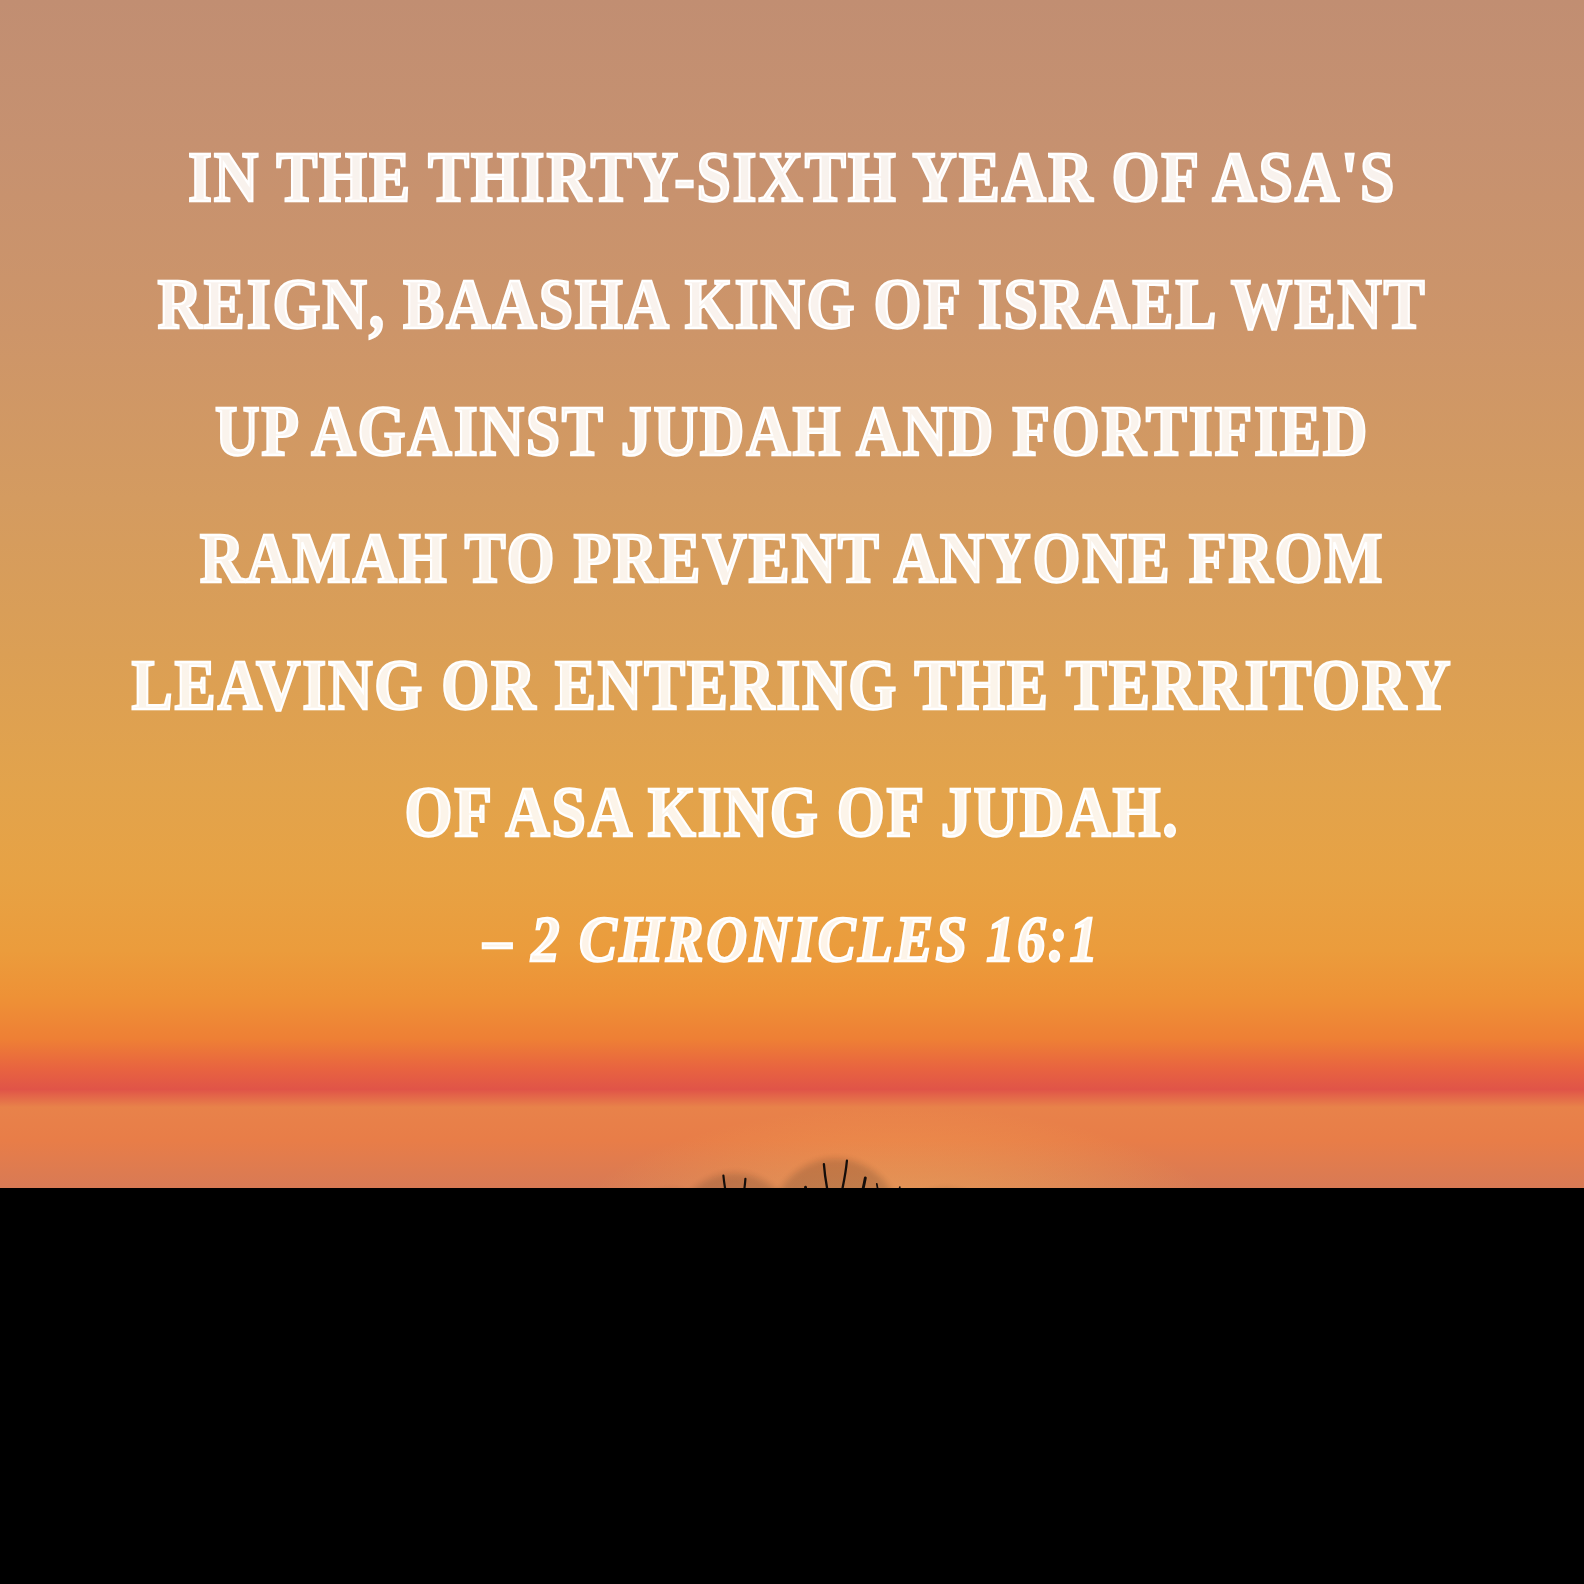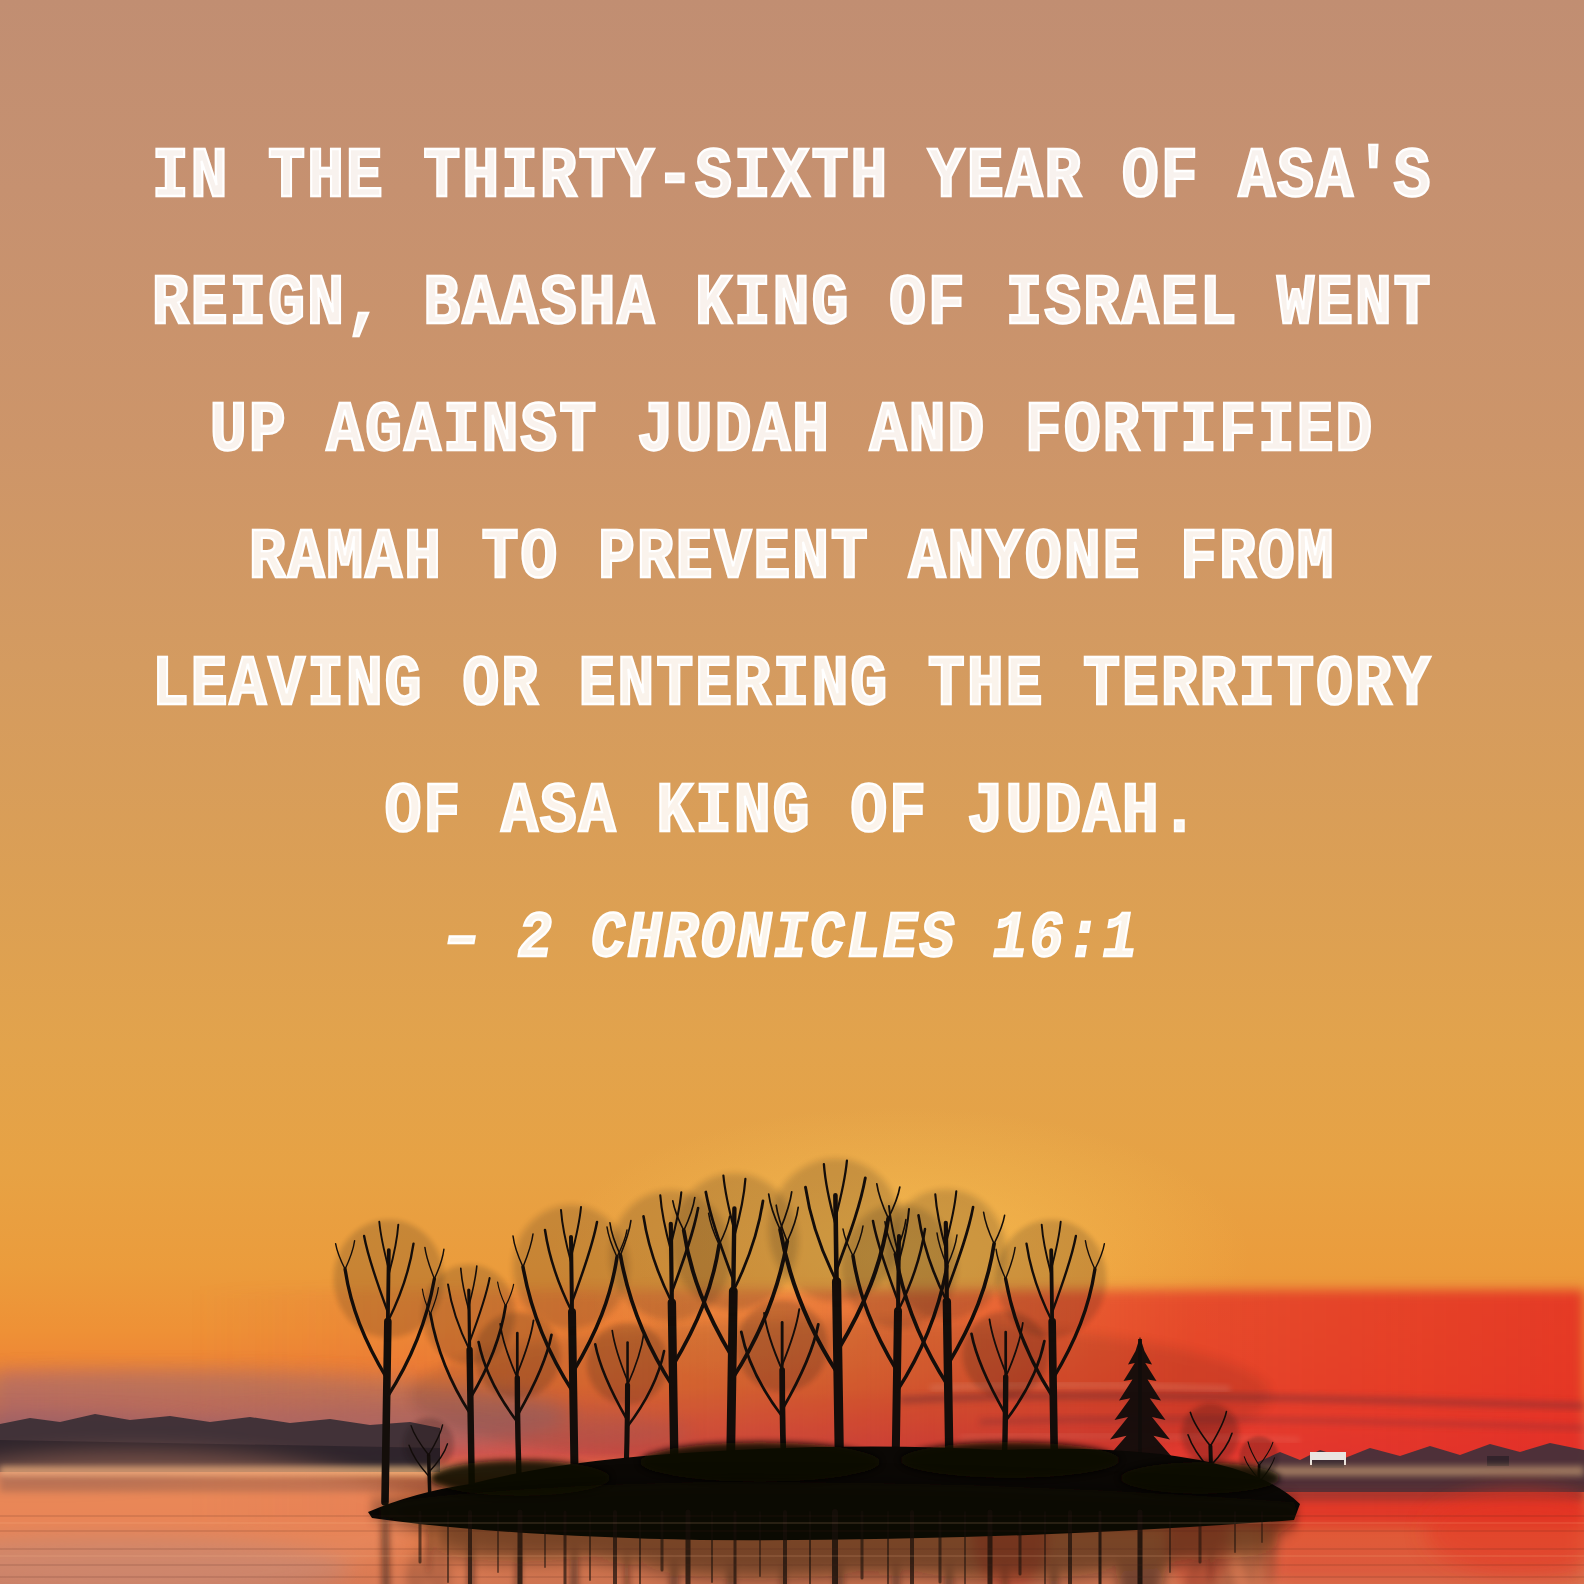--- a/index.html
+++ b/index.html
@@ -1,18 +1,18 @@
 <!DOCTYPE html>
 <html><head>
 <meta charset="utf-8">
 <style>
   html,body{margin:0;padding:0;background:#000;}
   .canvas{
-    position:relative;width:1584px;height:1584px;overflow:hidden;
-    font-family:Liberation Mono, monospace;
+    position:relative;width:1584px;height:1188px;overflow:hidden;
+    font-family:Liberation Serif, serif;
   }
   
   .sky{
     position:absolute;inset:0;
     background:linear-gradient(to bottom,
       #c18e72 0%,
       #c69170 12%,
       #cd9569 28%,
       #d49b60 42%,
       #db9f55 55%,

